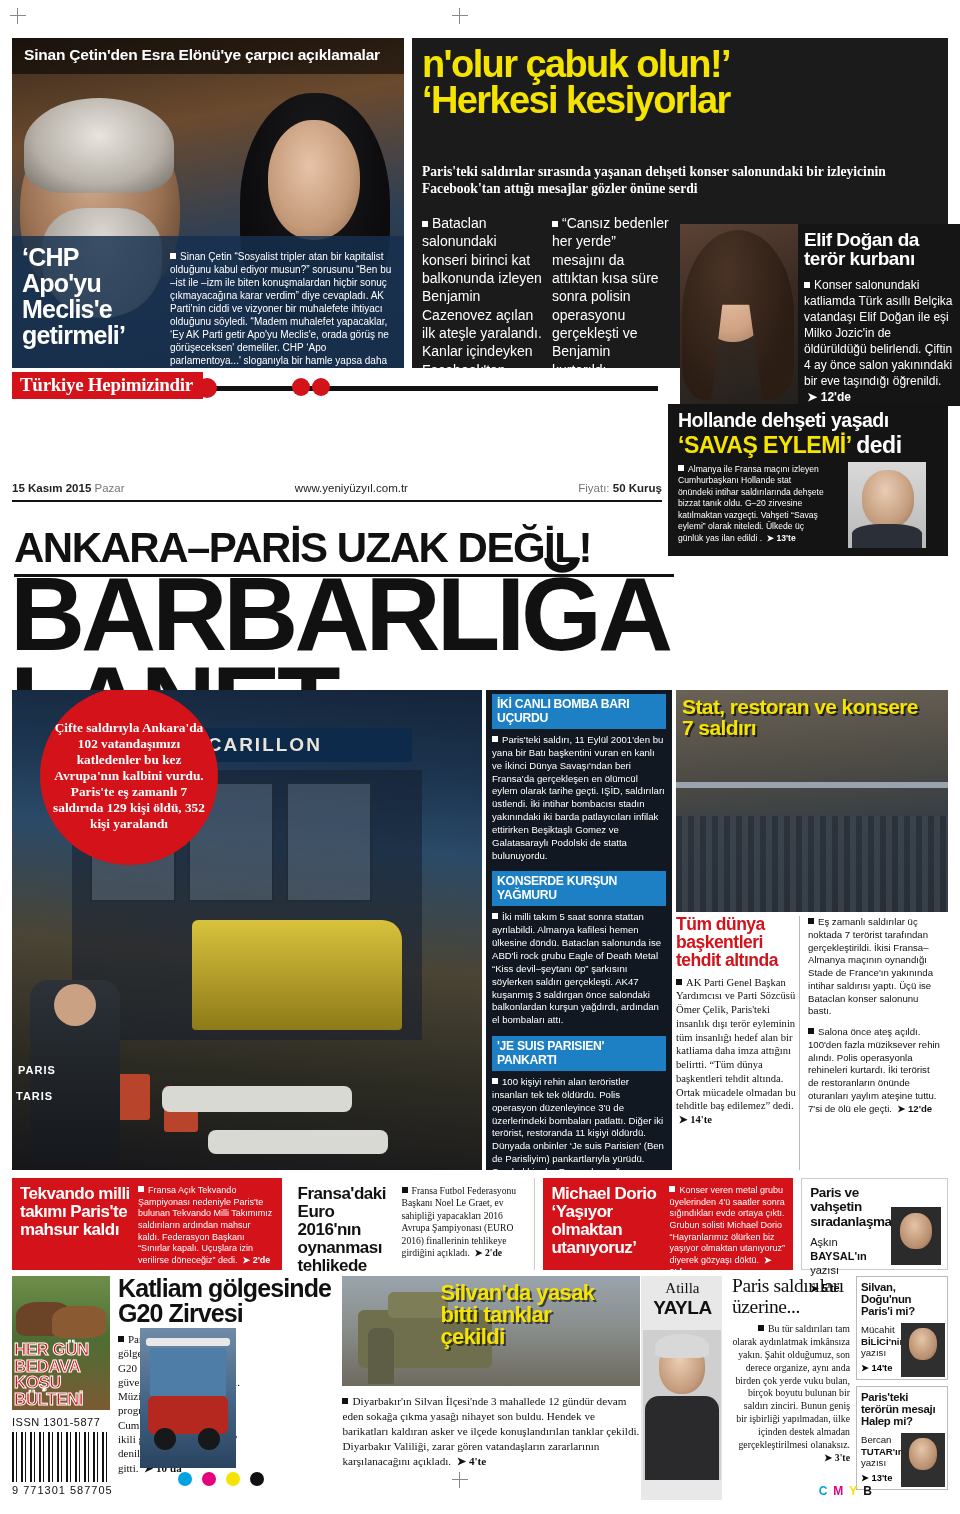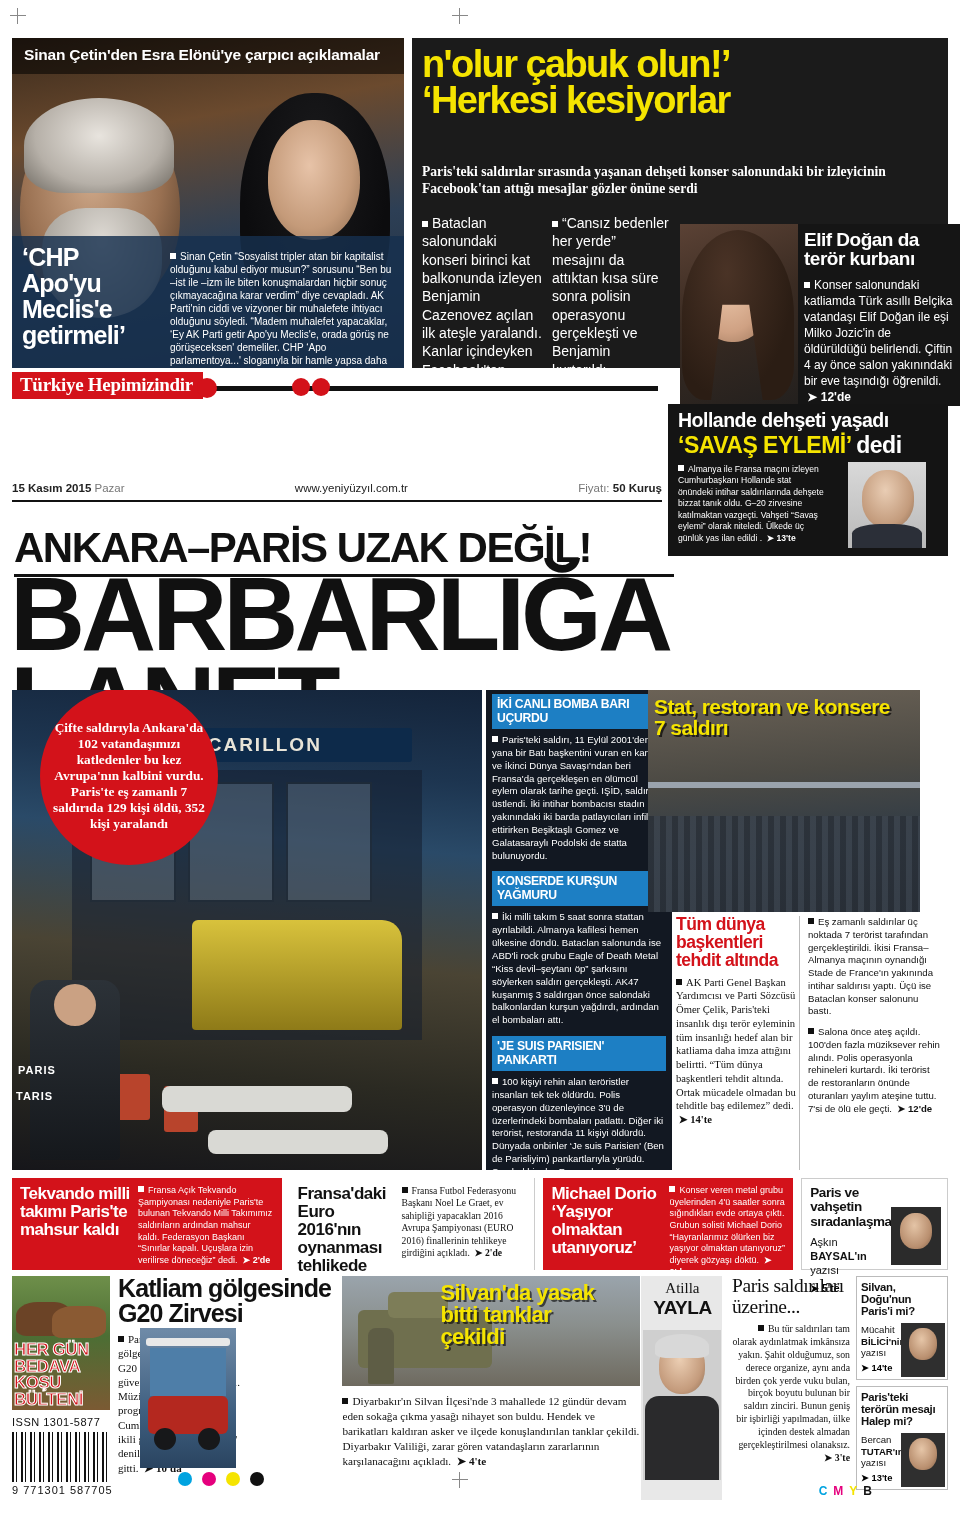--- a/index.html
+++ b/index.html
@@ -189,21 +189,21 @@
   .midcol { position:absolute; left:474px; top:0; width:186px; height:480px; background:#121822; padding:4px 6px; overflow:hidden; }
   .bluehead {
     background:#1d7fc4; color:#fff; font-weight:bold; font-size:12.2px;
     padding:3px 5px 4px 5px; letter-spacing:-0.3px; margin-bottom:5px;
   }
   .midtxt { color:#fff; font-size:9.6px; line-height:1.34; margin-bottom:9px; }
   .midtxt .sq { display:inline-block; width:6px; height:6px; background:#fff; margin-right:4px; vertical-align:1px; }
 
   
   .rphoto {
-    position:absolute; left:636px; top:0; width:272px; height:222px; overflow:hidden;
+    position:absolute; left:664px; top:0; width:272px; height:222px; overflow:hidden;
     background: linear-gradient(175deg,#6b6256 0%, #4c4a44 38%, #2e3a46 70%, #1b232c 100%);
   }
   .rphoto .crowd { position:absolute; left:0; bottom:0; width:272px; height:96px; background:repeating-linear-gradient(90deg,#2a3038 0 6px,#3b434d 6px 12px); opacity:.85; }
   .rphoto .rail { position:absolute; left:0; top:92px; width:272px; height:6px; background:#9aa3ad; }
   .rphoto-title {
     position:absolute; left:6px; top:6px; width:252px;
     color:#f5e400; font-weight:bold; font-size:21px; line-height:1.02; letter-spacing:-0.6px;
     text-shadow: 2px 2px 0 rgba(0,0,0,.65);
   }
 

